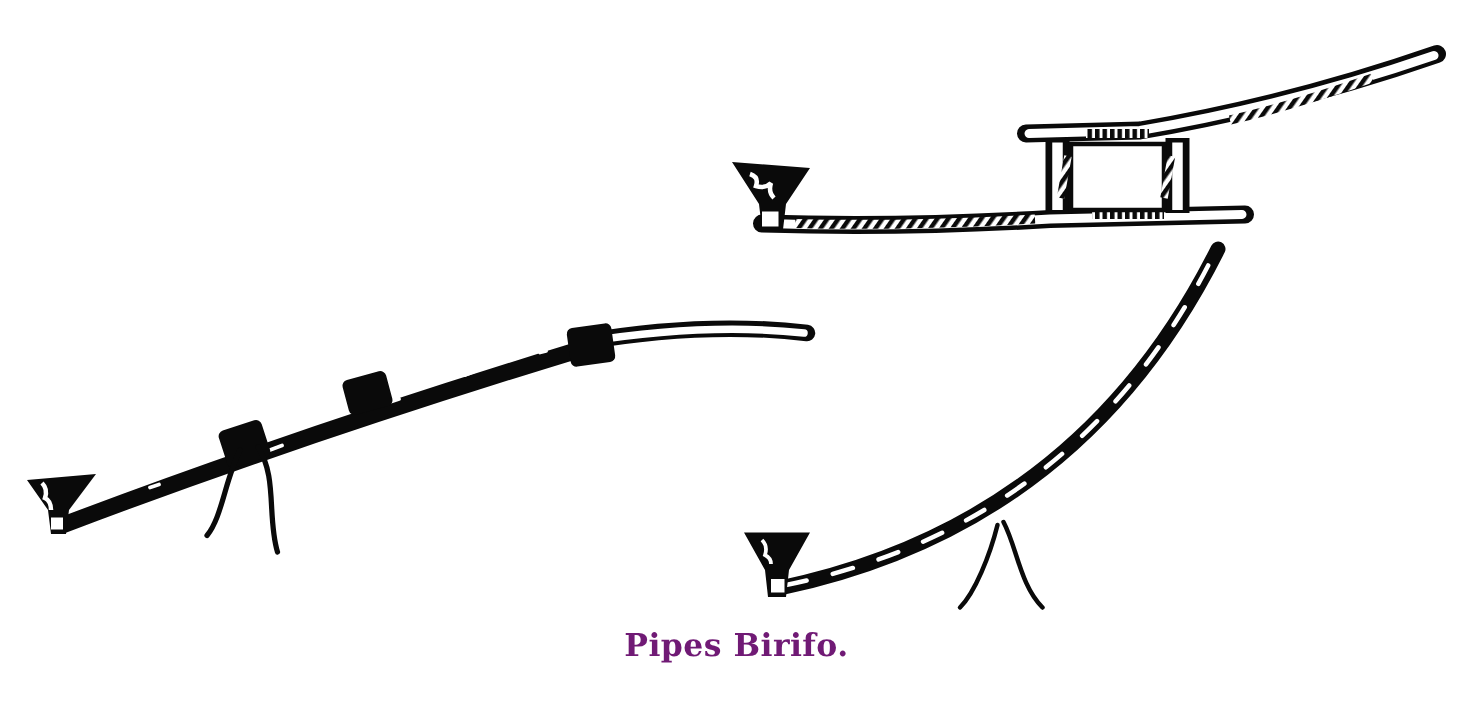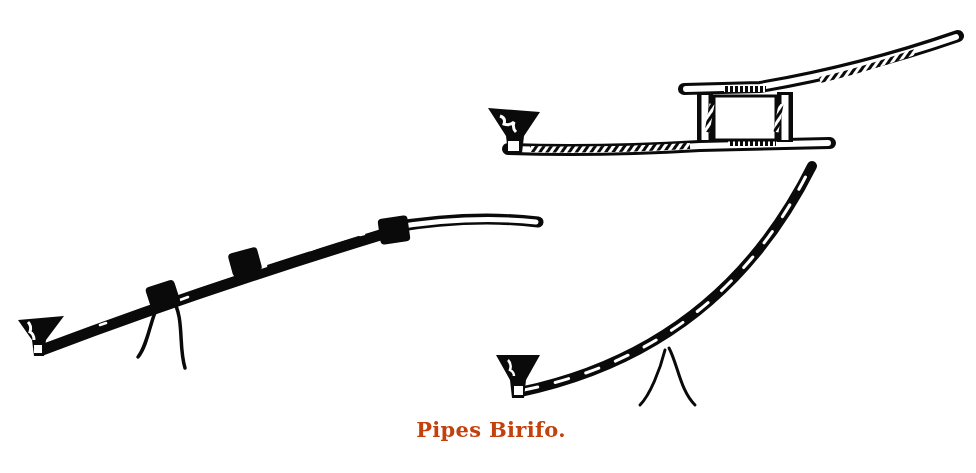--- a/index.html
+++ b/index.html
@@ -17,21 +17,21 @@
     }
     .caption {
       position: absolute;
       left: 0;
       top: 417px;
       width: 976px;
       text-align: center;
       font-family: "DejaVu Serif", "Liberation Serif", serif;
       font-weight: bold;
       font-size: 21px;
-      color: #c2410c;
+      color: #701a75;
       letter-spacing: 0.3px;
       padding-left: 6px;
       box-sizing: border-box;
     }
   </style>
 </head>
 <body>
 
 <div class="page">
   <svg class="illus" viewBox="0 0 976 473" xmlns="http://www.w3.org/2000/svg">

